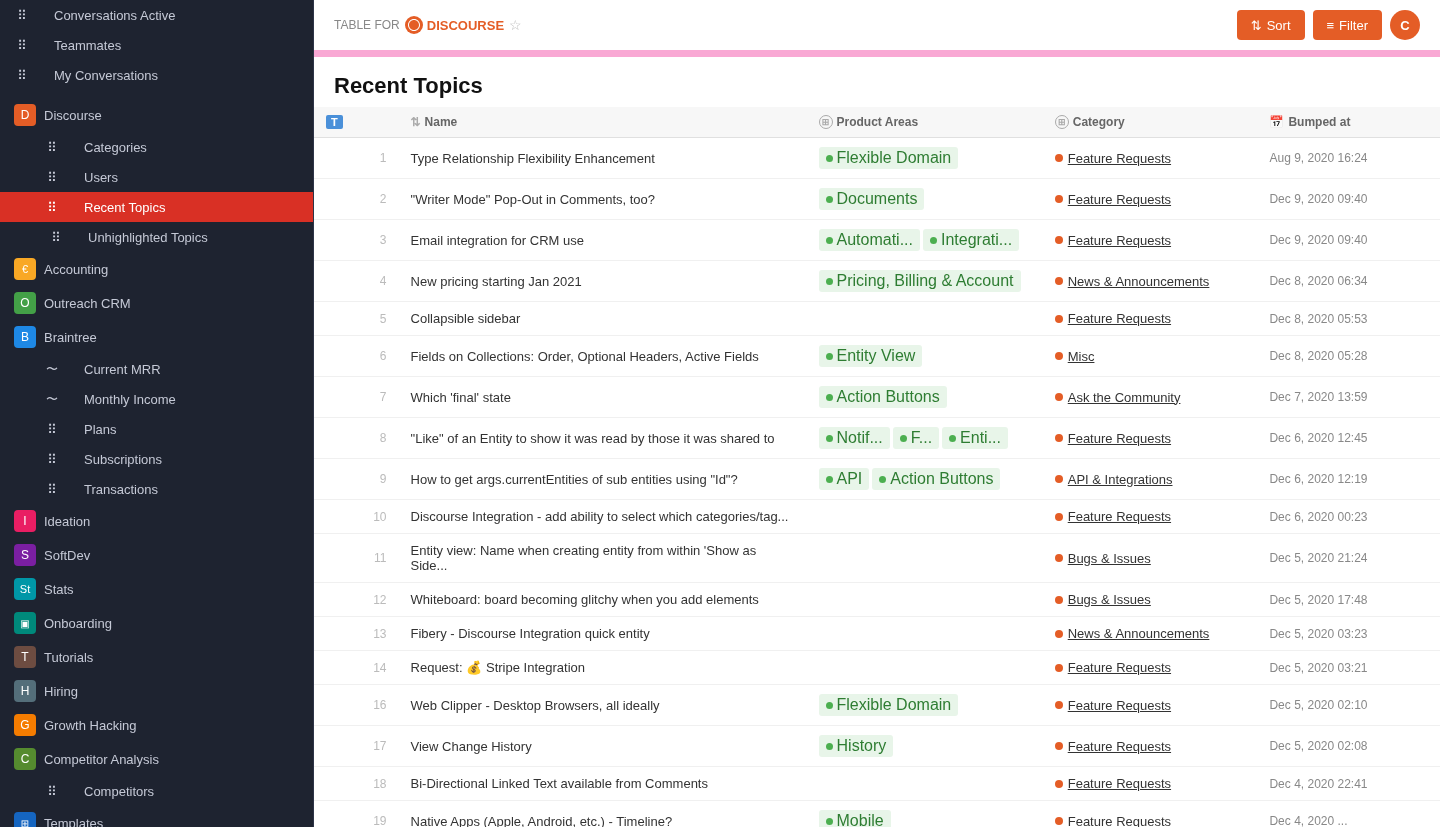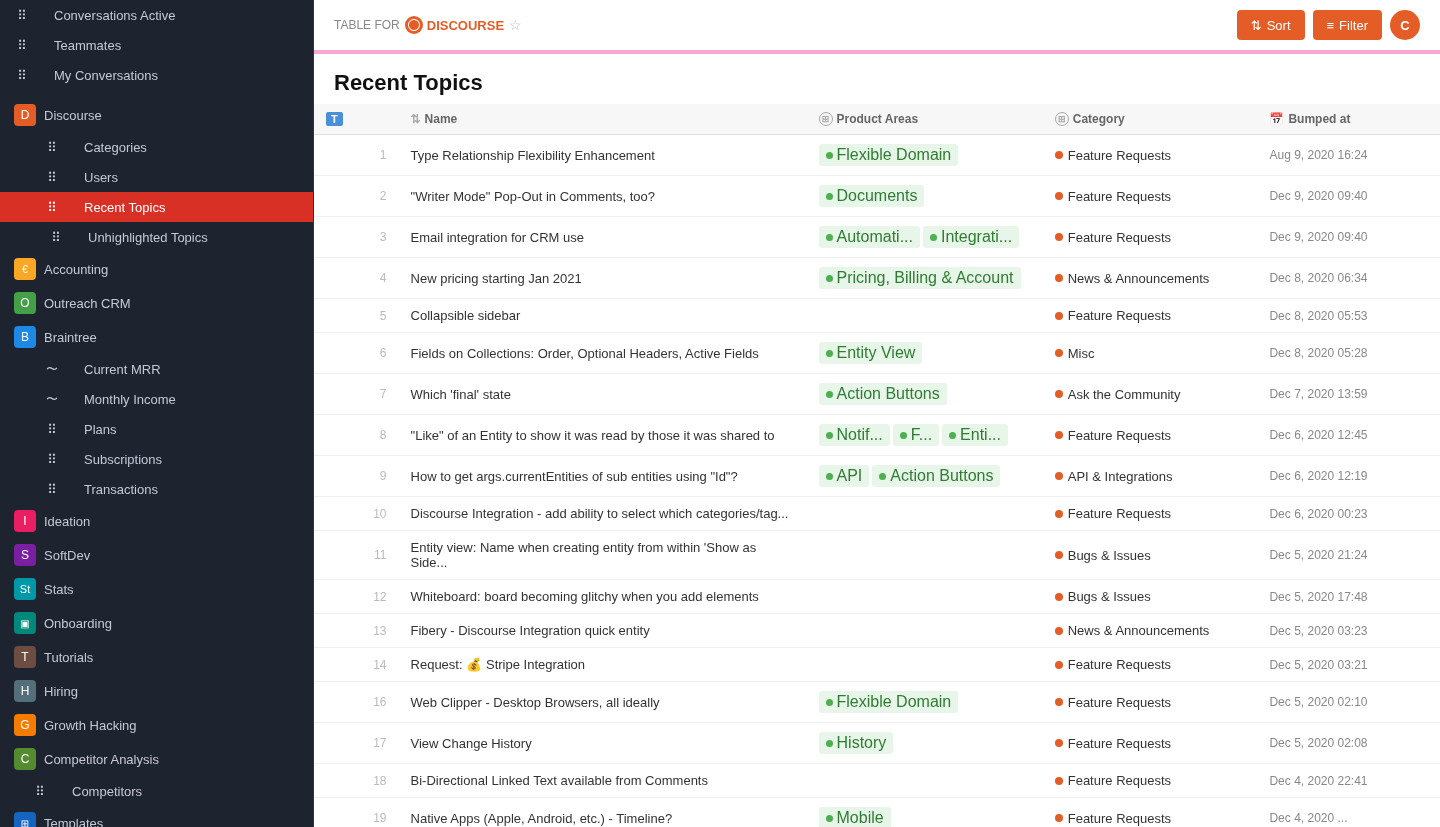--- a/index.html
+++ b/index.html
@@ -54,21 +54,21 @@
       background: #fff;
       color: #333;
       display: flex;
       flex-direction: column;
       overflow: hidden;
     }
     #topbar {
       display: flex;
       align-items: center;
       padding: 10px 20px;
-      border-bottom: 4px solid #f9a8d4;
+      border-bottom: 7px solid #f9a8d4;
       gap: 8px;
       background: #fff;
       min-height: 48px;
     }
     .table-for-label {
       font-size: 12px;
       color: #888;
       display: flex;
       align-items: center;
       gap: 5px;
@@ -130,21 +130,21 @@
     thead th .th-inner { display: flex; align-items: center; gap: 4px; }
     tbody tr { border-bottom: 1px solid #f0f0f0; }
     td { padding: 9px 12px; font-size: 13px; color: #333; vertical-align: middle; }
     td.row-num { color: #bbb; font-size: 12px; text-align: right; width: 36px; }
     .tag-badge {
       display: inline-flex; align-items: center; gap: 4px;
       background: #e8f5e9; color: #2e7d32; border-radius: 3px;
       padding: 2px 7px; font-size: 16px; font-weight: 500; margin-right: 3px;
     }
     .tag-badge .tag-dot { width: 7px; height: 7px; border-radius: 50%; background: #4caf50; flex-shrink: 0; }
-    .category-val { display: flex; align-items: center; gap: 5px; }
+    .category-val { display: flex; align-items: center; gap: 5px; text-decoration: underline; }
     .cat-dot { width: 8px; height: 8px; border-radius: 50%; background: #e45d26; flex-shrink: 0; }
     .bumped-at { color: #888; font-size: 12px; white-space: nowrap; }
     .col-t { width: 38px; }
     .col-num { width: 38px; }
     .col-name { width: 380px; }
     .col-product { width: 220px; }
     .col-category { width: 200px; }
     .col-bumped { width: 170px; }
 
     
@@ -267,21 +267,21 @@
 
   <div class="sidebar-group-header">
     <span class="group-icon" style="background:#f57c00; color:#fff;">G</span>
     <span>Growth Hacking</span>
   </div>
 
   <div class="sidebar-group-header">
     <span class="group-icon" style="background:#558b2f; color:#fff;">C</span>
     <span>Competitor Analysis</span>
   </div>
-  <div class="sidebar-section-item" style="padding-left:32px;">
+  <div class="sidebar-section-item" style="padding-left:44px;">
     <span class="sidebar-icon dots-icon"></span>
     <span>Competitors</span>
   </div>
 
   <div class="sidebar-group-header">
     <span class="group-icon" style="background:#1565c0; color:#fff; font-size:10px;">⊞</span>
     <span>Templates</span>
   </div>
 
   <div class="divider"></div>

